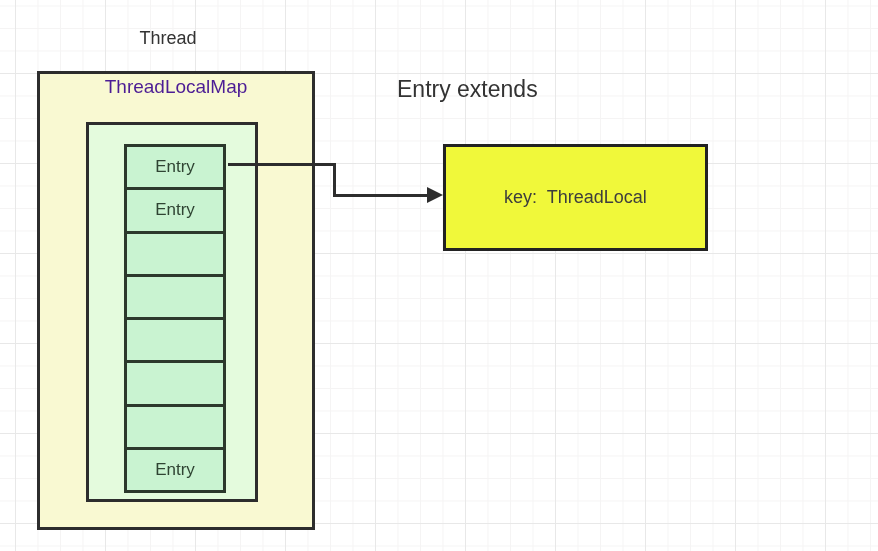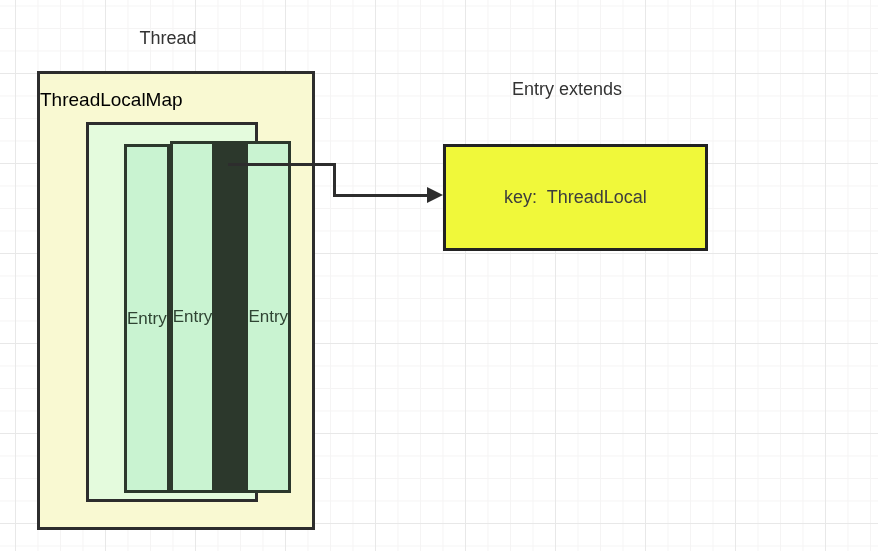--- a/index.html
+++ b/index.html
@@ -32,39 +32,40 @@
 
   .map-box {
     position: absolute;
     left: 37px; top: 71px;
     width: 278px; height: 459px;
     background: #f9f9d2;
     border: 3px solid #2d2d2d;
   }
   .map-title {
     position: absolute;
-    left: 0; top: 15px; width: 100%;
+    left: 0; top: 2px; width: 100%;
+    text-align: center;
     font-size: 19px;
-    color: #000000;
+    color: #4c1d95;
   }
 
   .table-box {
     position: absolute;
     left: 46px; top: 48px;   
     width: 172px; height: 380px;
     background: #e4fbdd;
     border: 3px solid #2d2d2d;
   }
 
   .cells {
     position: absolute;
     left: 35px; top: 19px;   
     width: 102px; height: 349px;
     display: flex;
-    flex-direction: row;
+    flex-direction: column;
   }
   .cell {
     flex: 1;
     background: #c9f3d1;
     border: 3px solid #2c382c;
     margin-top: -3px;
     display: flex;
     align-items: center;
     justify-content: center;
     font-size: 17px;
@@ -82,22 +83,22 @@
     width: 0; height: 0;
     border-left: 16px solid #2d2d2d;
     border-top: 8px solid transparent;
     border-bottom: 8px solid transparent;
     z-index: 5;
   }
 
   .note {
     position: absolute;
     left: 397px; top: 77px; width: 340px;
-    text-align: center;
-    font-size: 18px;
+    text-align: left;
+    font-size: 23px;
     line-height: 24px;
     color: #333;
   }
 
   .detail-box {
     position: absolute;
     left: 443px; top: 144px;
     width: 265px; height: 107px;
     background: #f0f83a;
     border: 3px solid #222;

